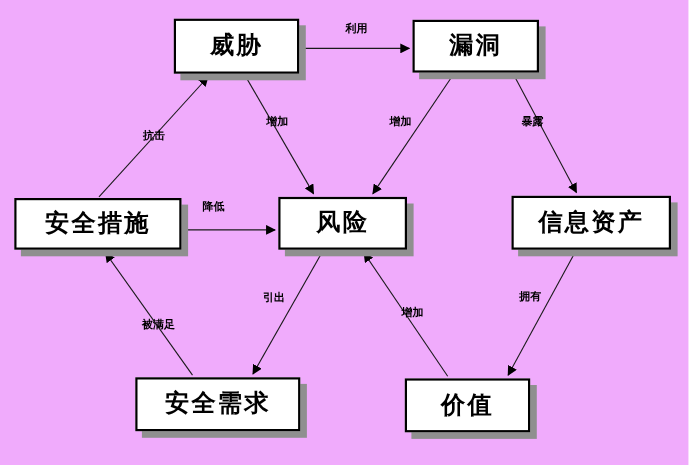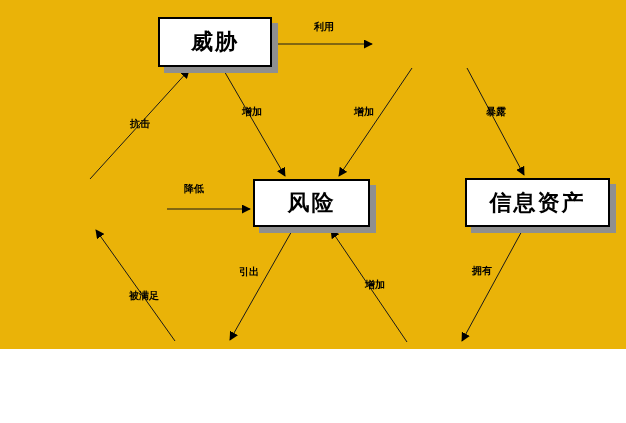--- a/index.html
+++ b/index.html
@@ -4,22 +4,22 @@
 <style>
   html, body {
     margin: 0;
     padding: 0;
     background: #ffffff;
     font-family: "DejaVu Sans", sans-serif;
   }
   .canvas {
     position: relative;
     width: 626px;
-    height: 349px;
-    background: #eab308;
+    height: 423px;
+    background: #f0abfc;
     overflow: hidden;
   }
   .edges-svg {
     position: absolute;
     left: 0;
     top: 0;
     width: 626px;
     height: 423px;
     z-index: 1;
   }
@@ -83,36 +83,48 @@
 
     <line x1="407" y1="342" x2="331" y2="230" stroke="#1a1a1a" stroke-width="1" marker-end="url(#arrow)"></line>
 
     <line x1="523" y1="229" x2="462" y2="341" stroke="#1a1a1a" stroke-width="1" marker-end="url(#arrow)"></line>
   </svg>
 
   <div class="node" style="left:158px; top:17px; width:114px; height:50px">
     <span>威胁</span>
   </div>
 
+  <div class="node" style="left:375px; top:18px; width:115px; height:48px">
+    <span>漏洞</span>
+  </div>
 
+  <div class="node" style="left:13px; top:180px; width:152px; height:47px">
+    <span>安全措施</span>
+  </div>
 
   <div class="node" style="left:465px; top:178px; width:145px; height:49px">
     <span>信息资产</span>
   </div>
 
   <div class="node" style="left:253px; top:179px; width:117px; height:48px">
     <span>风险</span>
   </div>
 
+  <div class="node" style="left:123px; top:343px; width:150px; height:49px">
+    <span>安全需求</span>
+  </div>
 
+  <div class="node" style="left:368px; top:344px; width:114px; height:49px">
+    <span>价值</span>
+  </div>
 
   <div class="edge-label" style="left:324px; top:27px">利用</div>
   <div class="edge-label" style="left:140px; top:124px">抗击</div>
   <div class="edge-label" style="left:252px; top:112px">增加</div>
   <div class="edge-label" style="left:364px; top:112px">增加</div>
-  <div class="edge-label" style="left:496px; top:112px">暴露</div>
+  <div class="edge-label" style="left:484px; top:112px">暴露</div>
   <div class="edge-label" style="left:194px; top:189px">降低</div>
   <div class="edge-label" style="left:144px; top:296px">被满足</div>
   <div class="edge-label" style="left:249px; top:272px">引出</div>
   <div class="edge-label" style="left:375px; top:285px">增加</div>
   <div class="edge-label" style="left:482px; top:271px">拥有</div>
 
 </div>
 
 </body></html>

